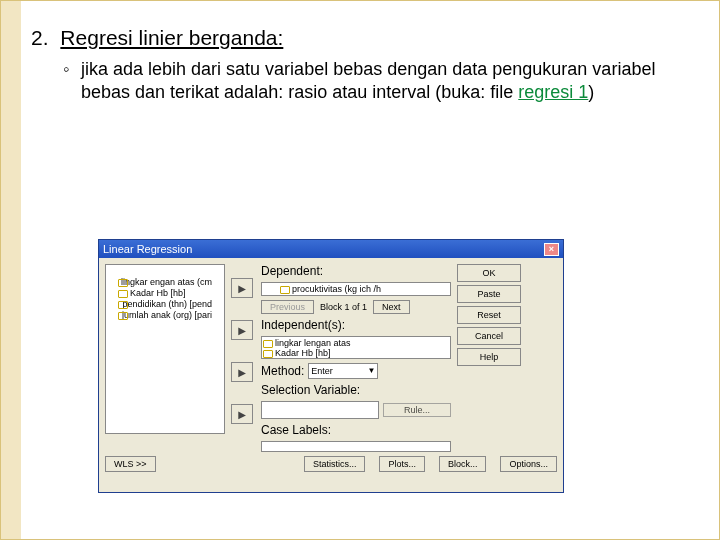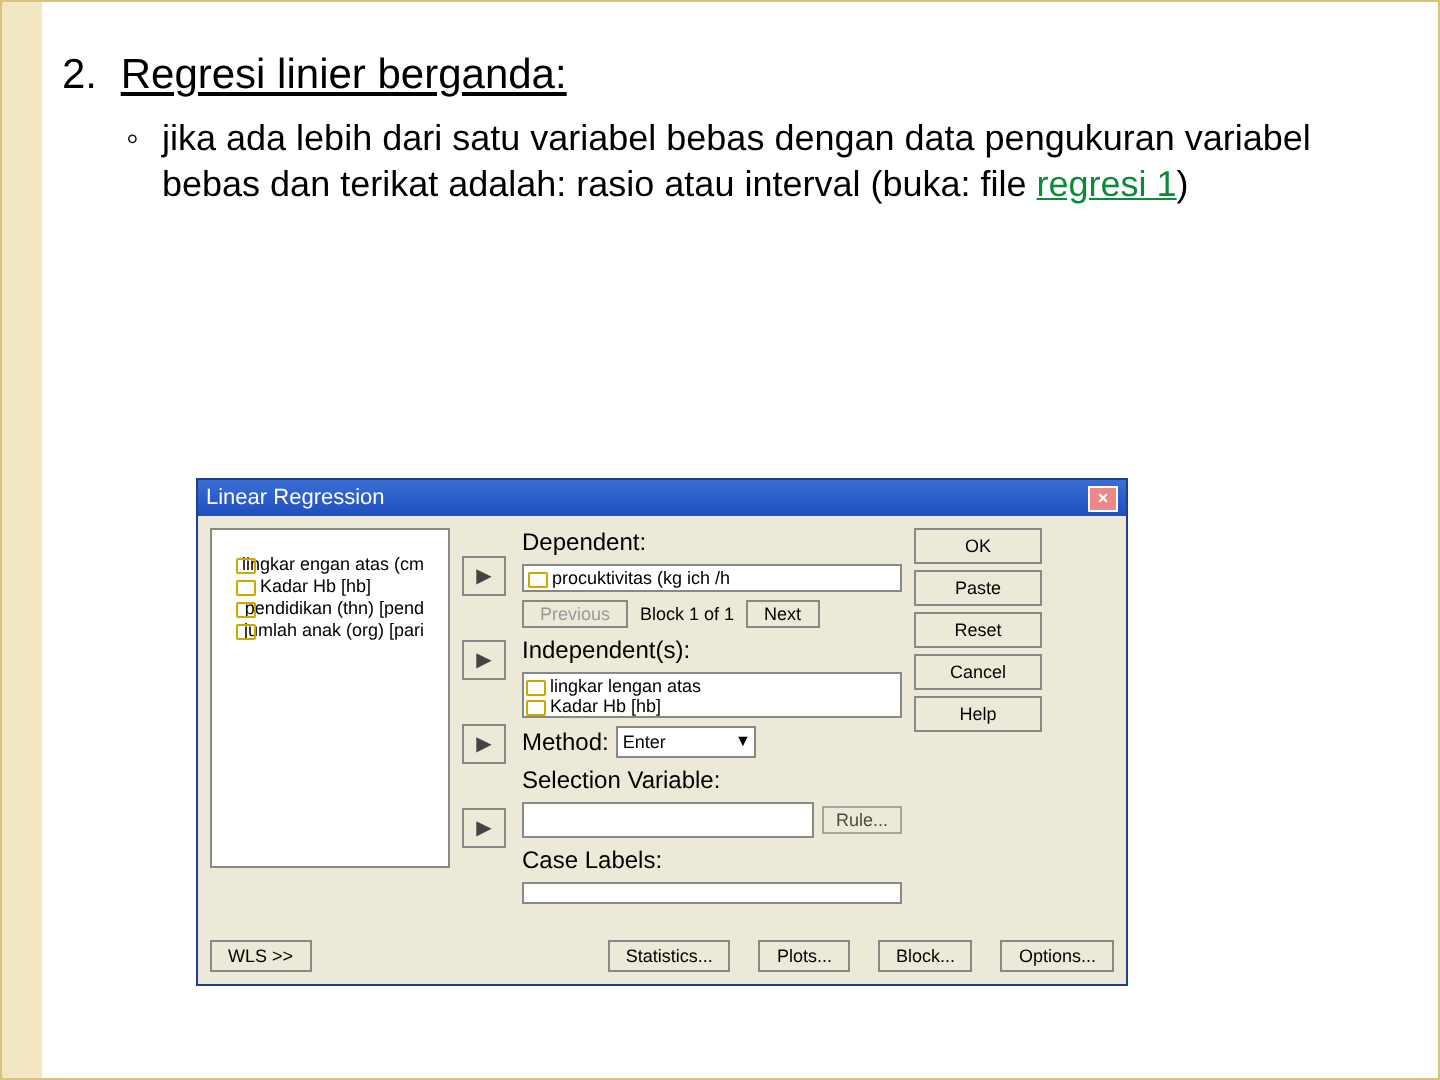--- a/index.html
+++ b/index.html
@@ -21,34 +21,34 @@
   .dlg-body { display: flex; padding: 6px; gap: 6px; height: 200px; }
   .col1 { width: 120px; }
   .varlist { height: 170px; border: 1px solid #888; background: #fff; padding: 12px; overflow: hidden; }
   .varlist .item { display: flex; align-items: center; gap: 2px; font-size: 9px; white-space: nowrap; margin-bottom: 1px; }
   .scaleicon { width: 10px; height: 10px; display:inline-block; position:relative; }
   .scaleicon::before { content:""; position:absolute; left:0; top:2px; width:8px; height:6px; border:1px solid #c9a800; border-radius:1px; }
   .col2 { width: 24px; display: flex; flex-direction: column; gap: 22px; padding-top: 14px; }
   .movebtn { width: 22px; height: 20px; border: 1px solid #888; background: #ece9d8; display: flex; align-items: center; justify-content: center; color:#444; }
   .col3 { width: 190px; display: flex; flex-direction: column; gap: 4px; }
   .lbl { font-size: 12px; }
-  .field { border: 1px solid #888; background: #fff; height: 18px; padding: 1px 2px; display: flex; align-items: center; gap: 2px; font-size:9px; }
+  .field { border: 1px solid #888; background: #fff; height: 18px; padding: 1px 18px; display: flex; align-items: center; gap: 2px; font-size:9px; }
   .blockrow { display: flex; align-items: center; gap: 6px; font-size: 9px; }
   .btn-s { border: 1px solid #888; background: #ece9d8; padding: 1px 8px; font-size: 9px; }
   .btn-s.disabled { color: #999; }
   .indbox { border: 1px solid #888; background:#fff; height: 40px; padding: 1px; overflow:hidden; }
   .indbox .item { display:flex; gap:2px; font-size:9px; white-space:nowrap; }
   .methodrow { display:flex; gap:4px; align-items:center; }
   .select { border:1px solid #888; background:#fff; height:16px; width:70px; padding:0 2px; display:flex; align-items:center; justify-content:space-between; font-size:9px; }
   .select .caret { font-size:8px; }
   .selvar { display:flex; gap:4px; align-items:center; }
-  .ruleb { border:1px solid #888; background:#ece9d8; padding:1px 6px; font-size:9px; opacity:.7; }
+  .ruleb { border:1px solid #888; background:#ece9d8; padding:1px 20px; font-size:9px; opacity:.7; }
   .col4 { width: 64px; display:flex; flex-direction:column; gap:3px; }
   .btn-m { border:1px solid #888; background:#ece9d8; height:18px; font-size:9px; display:flex; align-items:center; justify-content:center; }
-  .bottom-row { position:absolute; left:6px; bottom:6px; right:6px; display:flex; gap:14px; align-items:center; }
+  .bottom-row { position:absolute; left:6px; bottom:20px; right:6px; display:flex; gap:14px; align-items:center; }
   .bottom-row .btn-s { padding:2px 8px; }
 </style>
 </head>
 <body>
 
 <div class="left-stripe"></div>
 
 <div class="content">
   <div class="heading">
     <span class="num">2.</span>

